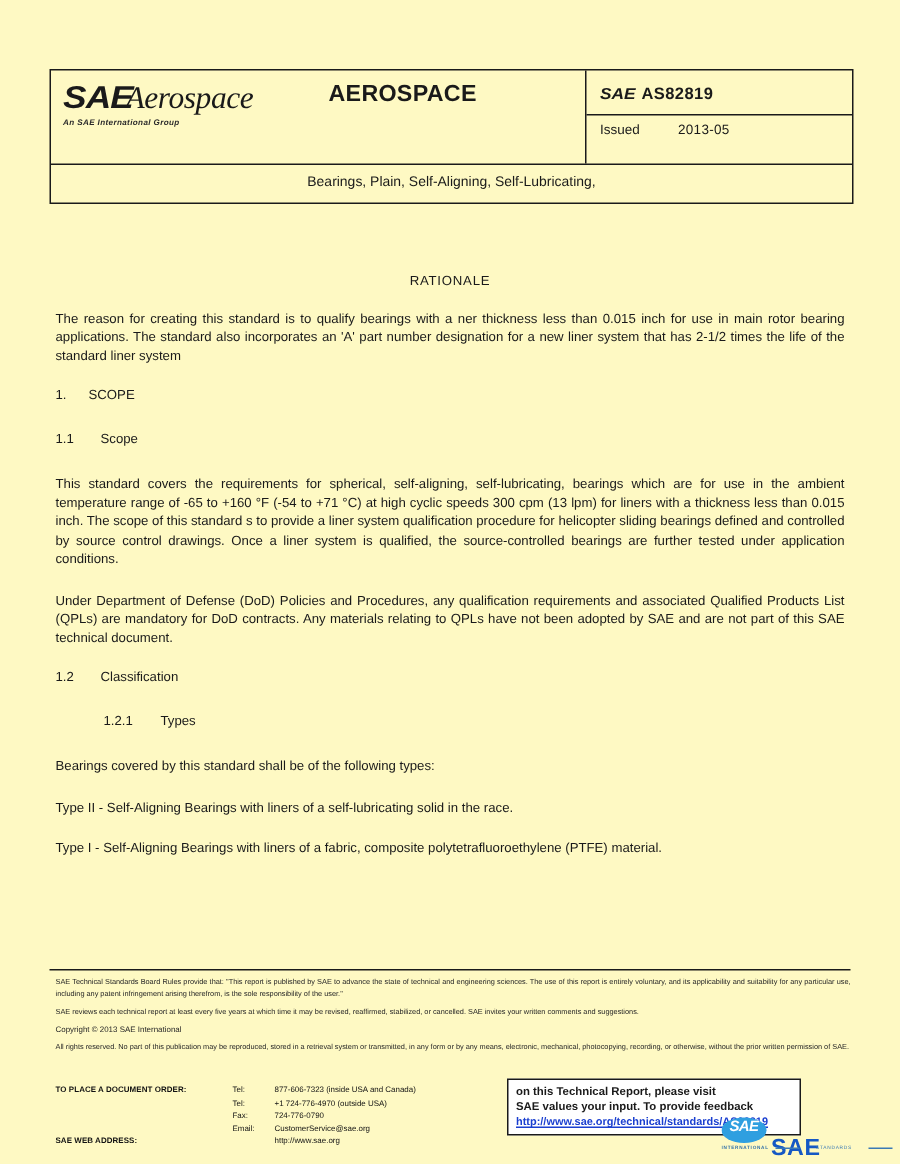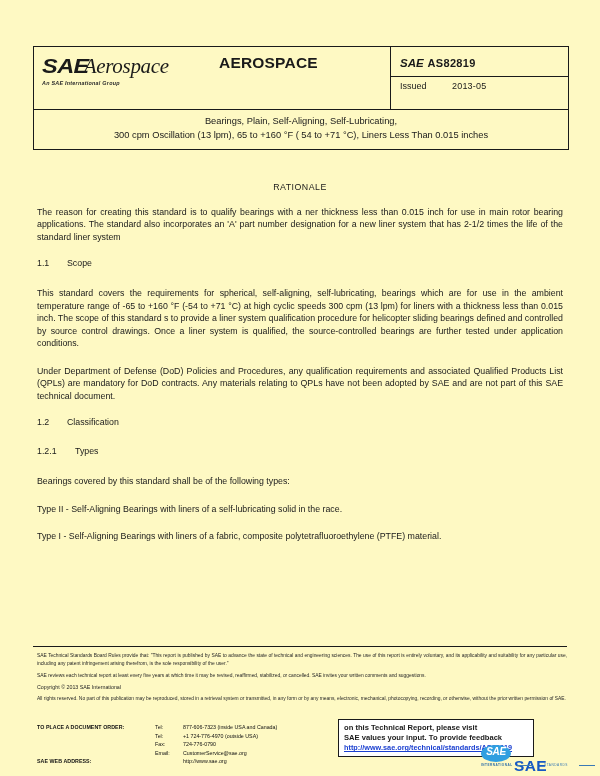--- a/index.html
+++ b/index.html
@@ -145,21 +145,21 @@
     margin: 0 0 15px 0;
   }
   p.para.nojust { text-align: left; }
   .sec-hd {
     font-size: 8.8px;
     margin: 0 0 15px 0;
   }
   .sec-hd .n { display: inline-block; }
   .sec-hd.lvl1 .n { width: 22px; }
   .sec-hd.lvl2 .n { width: 30px; }
-  .sec-hd.lvl3 .n { width: 38px; }
+  .sec-hd.lvl3 .n { width: 38px; margin-left: 32px; }
   .gap-l { margin-bottom: 19px; }
 
   
   .footer-rule {
     position: absolute;
     left: 33px;
     top: 646px;
     width: 534px;
     height: 1px;
     background: #1a1a1a;
@@ -320,30 +320,32 @@
         </div>
         <div class="issued-row">
           <span class="lbl">Issued</span>
           <span class="val">2013-05</span>
         </div>
       </div>
     </div>
 
     <div class="header-bottom">
       <div>Bearings, Plain, Self-Aligning, Self-Lubricating,</div>
-      <div>300 cpm Oscillation (13 lpm),  65 to +160 °F ( 54 to +71 °C), Liners Less Than 0.015 inches</div>
     </div>
   </div>
 
   <div class="body-area">
 
     <div class="rationale-hd">RATIONALE</div>
 
     <p class="para gap-l">The reason for creating this standard is to qualify bearings with a  ner thickness less than 0.015 inch for use in main rotor bearing applications. The standard also incorporates an 'A' part number designation for a new liner system that has 2-1/2 times the life of the standard liner system</p>
 
+    <div class="sec-hd lvl1 gap-l">
+      <span class="n">1.</span><span>SCOPE</span>
+    </div>
 
     <div class="sec-hd lvl2 gap-l">
       <span class="n">1.1</span><span>Scope</span>
     </div>
 
     <p class="para gap-l">This standard covers the requirements for spherical, self-aligning, self-lubricating, bearings which are for use in the ambient temperature range of -65 to +160 °F (-54 to +71 °C) at high cyclic speeds 300 cpm (13 lpm) for liners  with a thickness less than 0.015 inch. The scope of this standard  s to provide a liner system qualification procedure for helicopter sliding bearings defined and controlled by source control drawings. Once a liner system is qualified, the source-controlled bearings are further tested under application conditions.</p>
 
     <p class="para gap-l">Under Department of Defense (DoD) Policies and Procedures, any qualification requirements and associated Qualified Products List (QPLs) are mandatory for DoD contracts. Any materials relating to QPLs have not been adopted by SAE and are not part of this SAE technical document.</p>
 
     <div class="sec-hd lvl2 gap-l">

